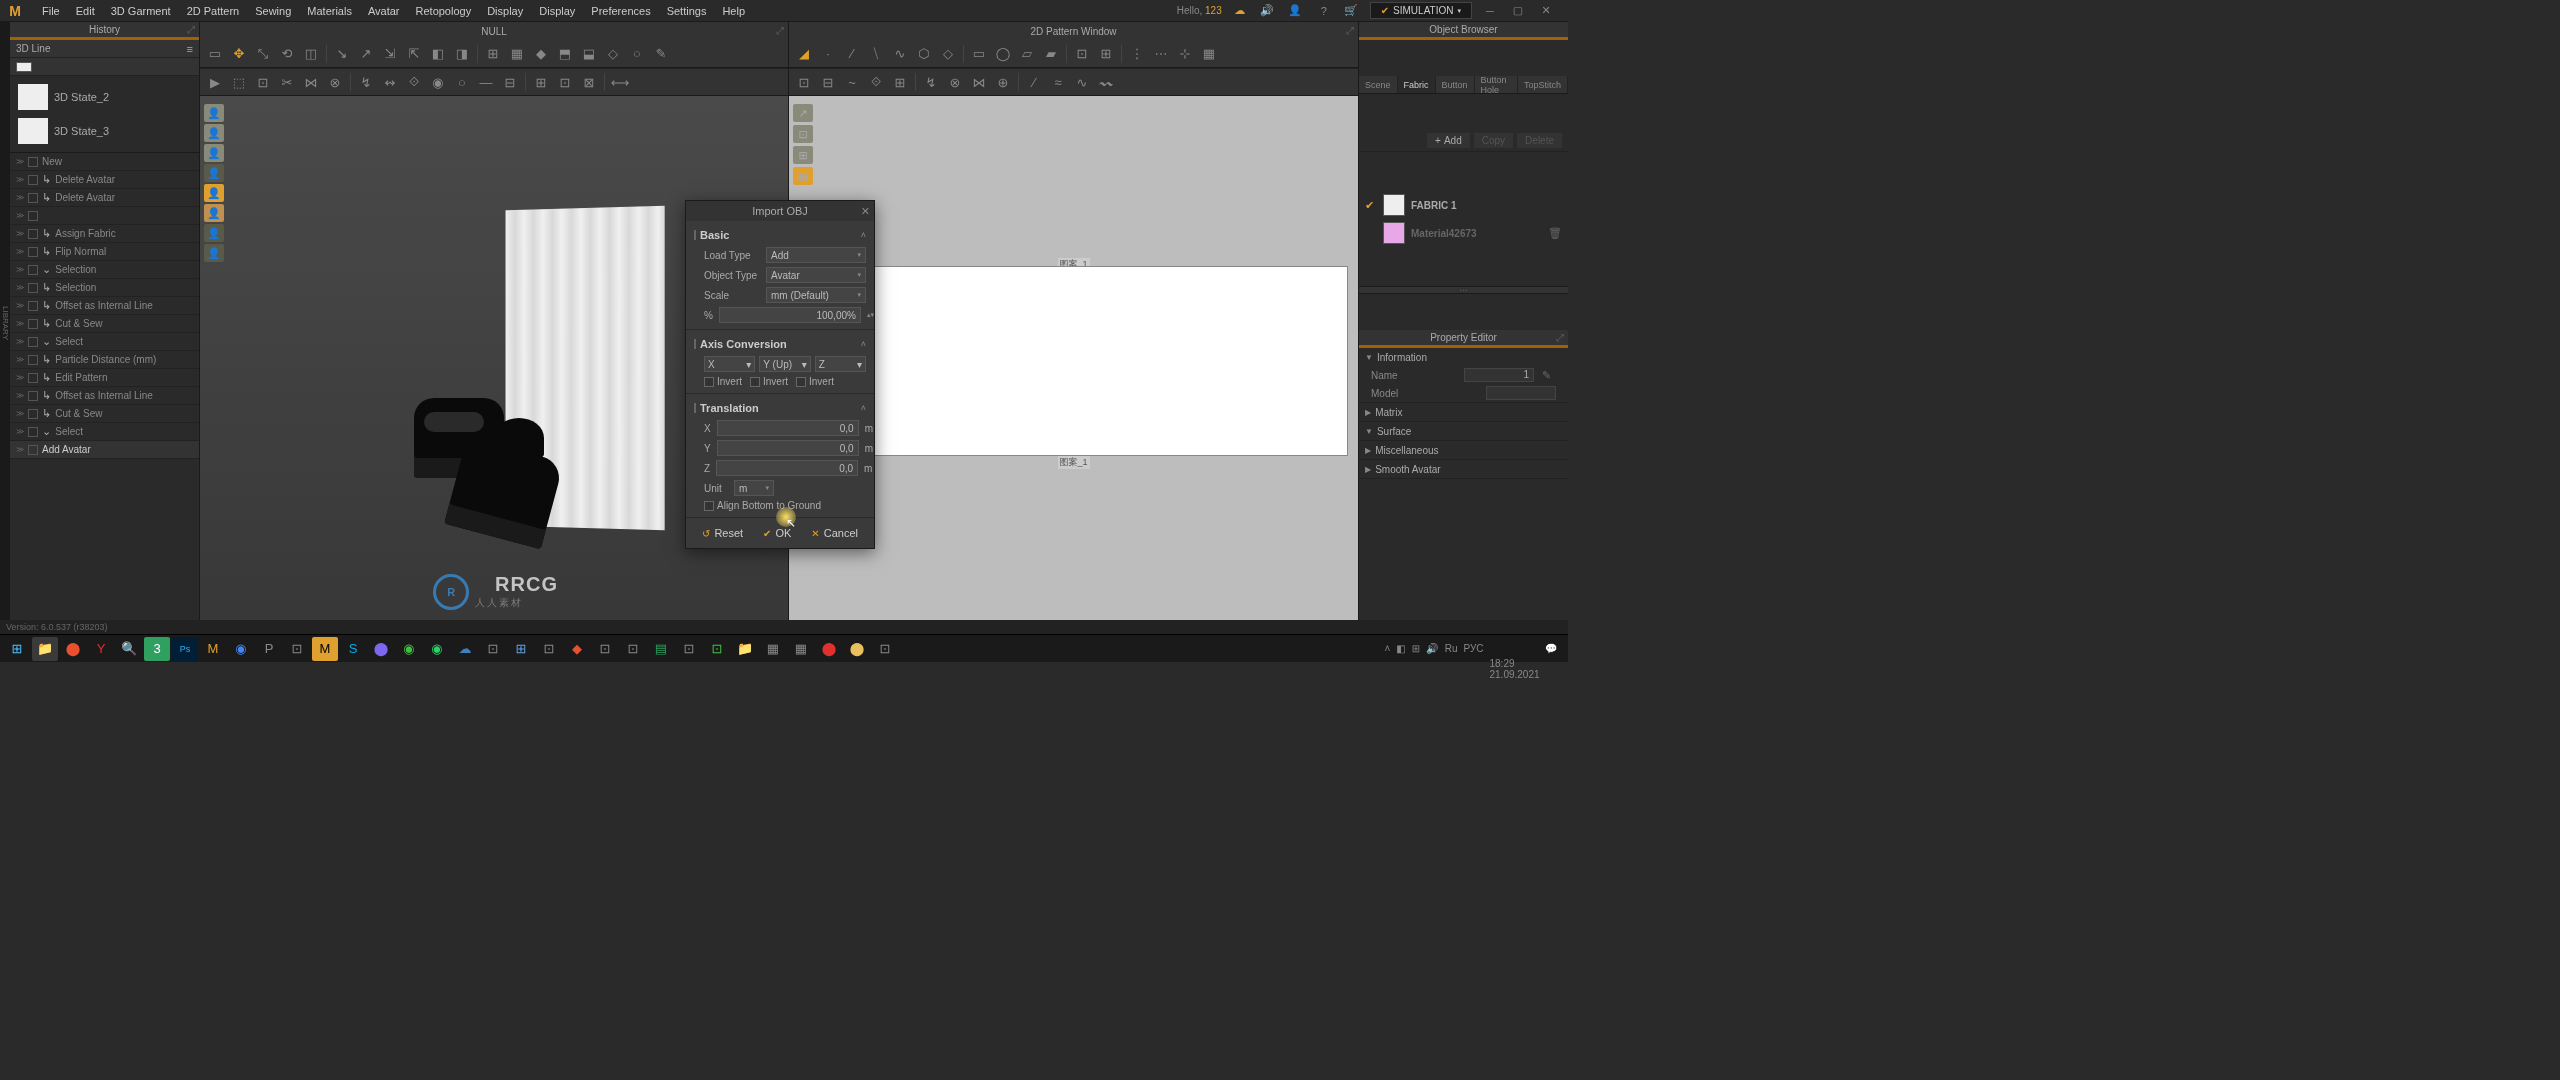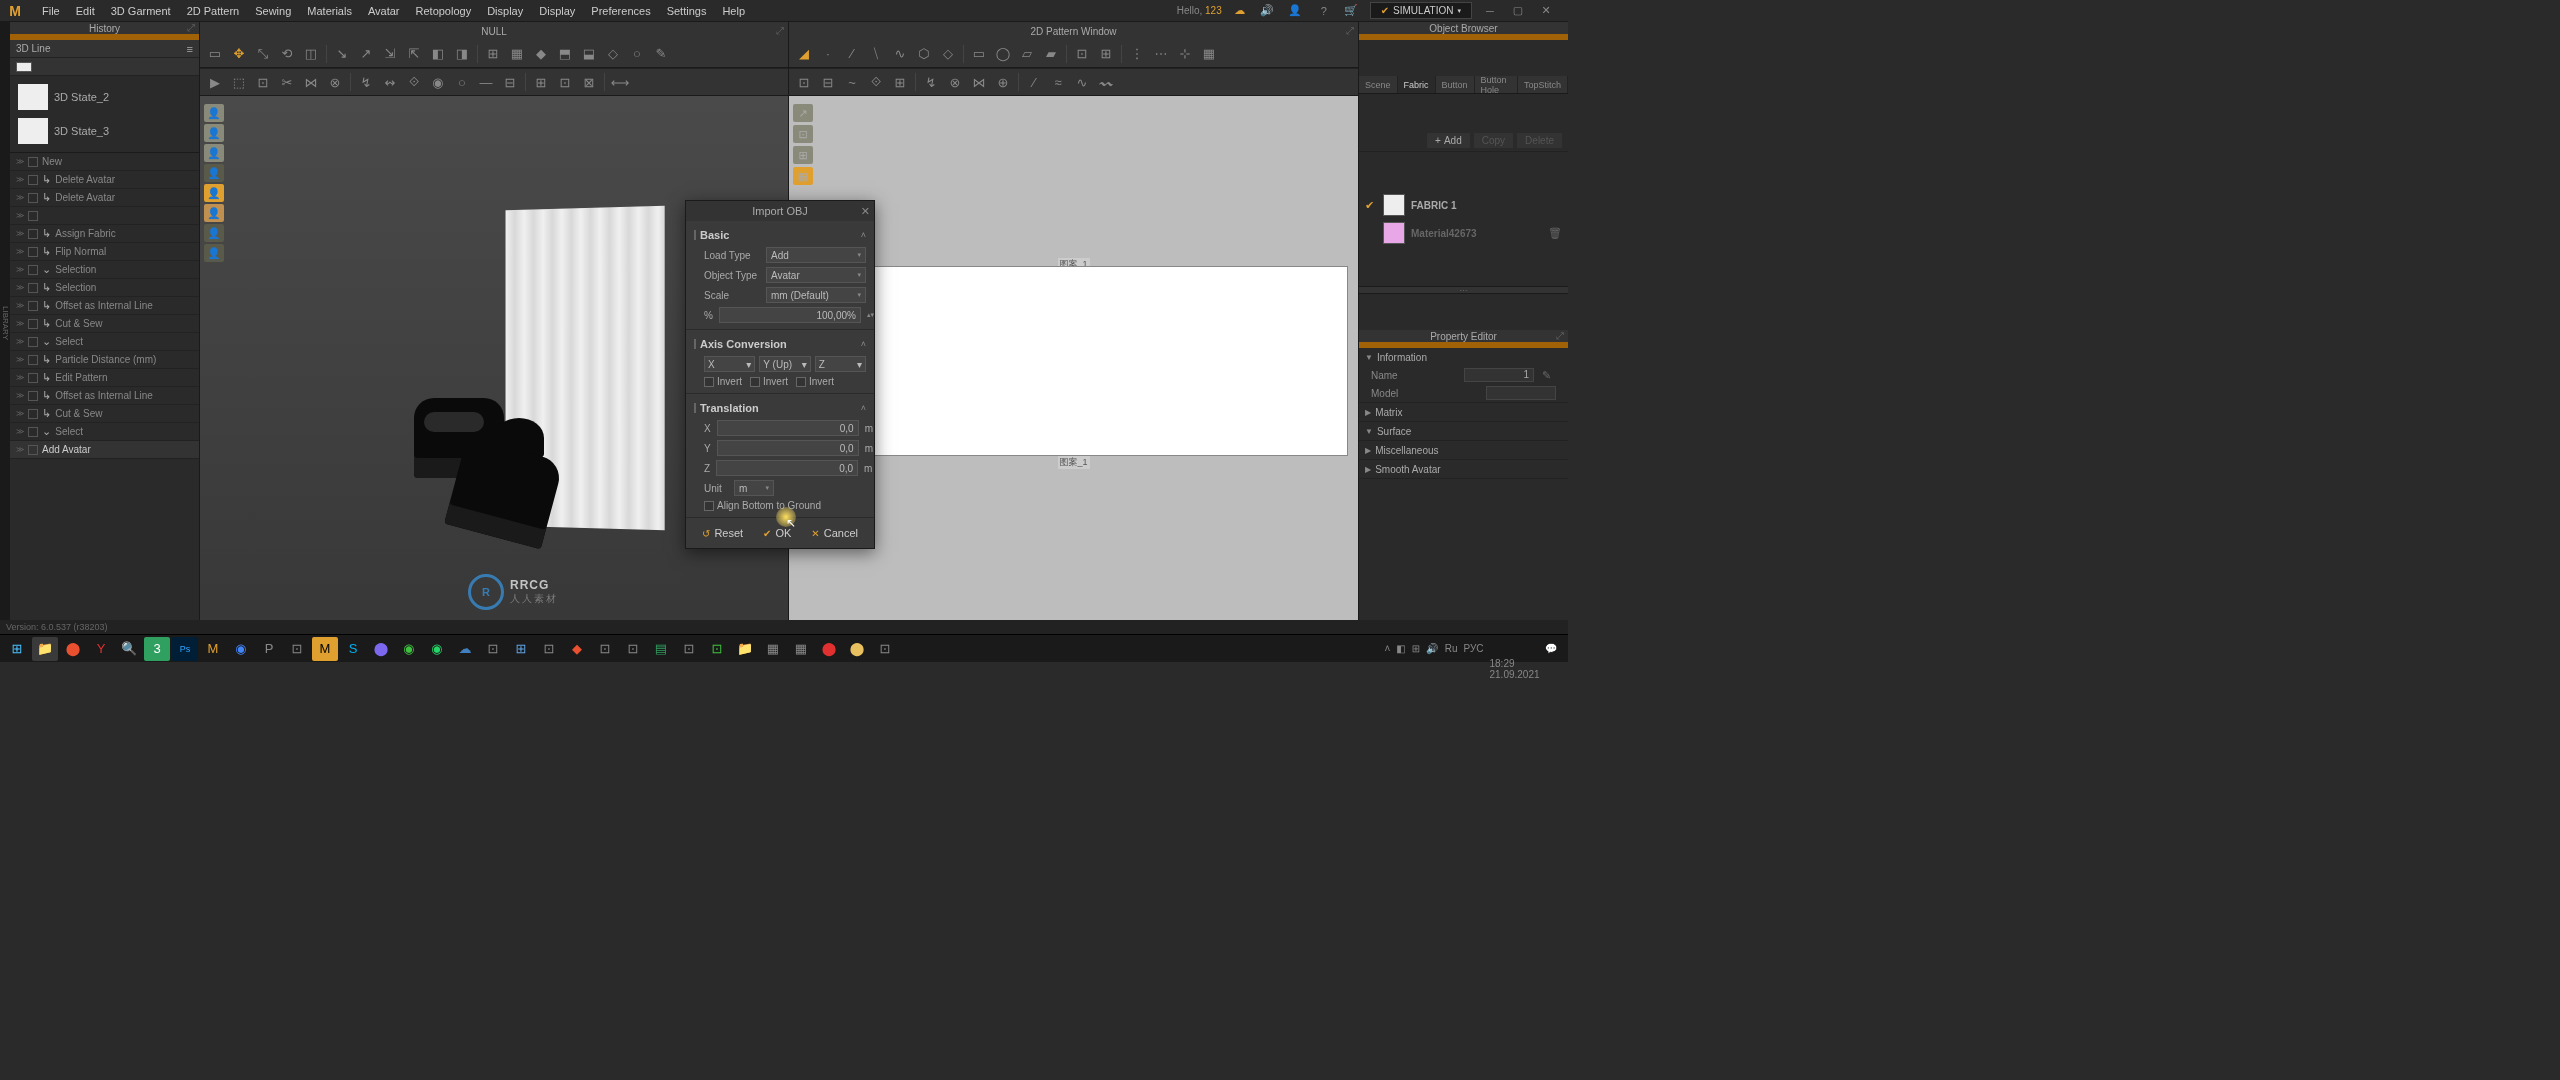--- a/index.html
+++ b/index.html
@@ -18,21 +18,21 @@
 .sim-chk { color: #e0a030; }
 
 
 .main { flex: 1; display: flex; min-height: 0; }
 
 
 .left-rail { width: 10px; background: #1a1a1a; display: flex; flex-direction: column; align-items: center; padding-top: 4px; writing-mode: vertical-rl; color: #666; font-size: 8px; gap: 2px; }
 .left-rail span { padding: 4px 0; }
 
 .left-panel { width: 190px; background: #2a2a2a; border-right: 1px solid #1a1a1a; display: flex; flex-direction: column; }
-.panel-header { height: 18px; background: #333; color: #aaa; padding: 0 6px; display: flex; align-items: center; justify-content: center; font-size: 10px; border-bottom: 6px solid #a16207; position: relative; }
+.panel-header { height: 18px; background: #333; color: #aaa; padding: 0 6px; display: flex; align-items: center; justify-content: center; font-size: 10px; border-bottom: 3px solid #a16207; position: relative; }
 .panel-header .pop { position: absolute; right: 4px; color: #666; }
 .state-bar { height: 18px; background: #333; display: flex; align-items: center; padding: 0 6px; gap: 6px; border-bottom: 1px solid #222; }
 .state-dd { flex: 1; font-size: 10px; color: #aaa; }
 .state-icons { display: flex; gap: 3px; }
 .mini-swatch { width: 16px; height: 10px; background: #eee; border: 1px solid #555; }
 
 .state-list { padding: 4px; display: flex; flex-direction: column; gap: 0; }
 .state-item { display: flex; align-items: center; gap: 6px; padding: 4px; cursor: pointer; }
 .state-thumb { width: 30px; height: 26px; background: #eee; display: flex; align-items: center; justify-content: center; }
 .state-label { color: #aaa; font-size: 11px; }
@@ -67,21 +67,21 @@
 .scene { position: absolute; left: 50%; top: 50%; transform: translate(-50%, -50%); }
 .curtain { width: 160px; height: 320px; background: linear-gradient(90deg, #f0f0f0 0%, #d8d8d8 6%, #f0f0f0 12%, #d8d8d8 18%, #f0f0f0 24%, #d8d8d8 30%, #f0f0f0 36%, #d8d8d8 42%, #f0f0f0 48%, #d8d8d8 54%, #f0f0f0 60%, #d8d8d8 66%, #f0f0f0 72%, #d8d8d8 78%, #f0f0f0 84%, #d8d8d8 90%, #f0f0f0 96%, #d8d8d8 100%); transform: perspective(600px) rotateY(-6deg); position: absolute; left: 10px; top: -150px; }
 .chair1 { width: 90px; height: 80px; background: #0a0a0a; border-radius: 20px 20px 4px 4px; position: absolute; left: -80px; top: 40px; box-shadow: inset 0 -20px 0 #1a1a1a; }
 .chair1::after { content: ''; position: absolute; left: 10px; top: 14px; width: 60px; height: 20px; border-radius: 10px; background: #2a2a2a; }
 .chair2 { width: 100px; height: 90px; background: #0a0a0a; border-radius: 22px 22px 4px 4px; position: absolute; left: -40px; top: 90px; transform: rotate(15deg); box-shadow: inset 0 -20px 0 #1a1a1a; }
 .table { width: 50px; height: 40px; background: #0a0a0a; border-radius: 50% 50% 10% 10%; position: absolute; left: 0px; top: 60px; }
 
 .watermark { position: absolute; right: 230px; bottom: 10px; display: flex; align-items: center; gap: 6px; opacity: .85; }
 .wm-logo { width: 36px; height: 36px; border: 3px solid #3888c8; border-radius: 50%; display: flex; align-items: center; justify-content: center; color: #3888c8; font-weight: bold; }
 .wm-txt { display: flex; flex-direction: column; }
-.wm-txt .r1 { color: #ddd; font-size: 12px; font-weight: bold; letter-spacing: 1px; }
+.wm-txt .r1 { color: #ddd; font-size: 20px; font-weight: bold; letter-spacing: 1px; margin-left: 20px; }
 .wm-txt .r2 { color: #888; font-size: 10px; letter-spacing: 2px; }
 
 
 .viewport-2d { width: 570px; background: #2a2a2a; display: flex; flex-direction: column; border-left: 1px solid #1a1a1a; }
 .canvas-2d { flex: 1; background: #bdbdbd; position: relative; overflow: hidden; }
 .pattern-rect { position: absolute; left: 10px; right: 10px; top: 170px; height: 190px; background: #fff; border: 1px solid #888; }
 .pattern-label { position: absolute; left: 50%; transform: translateX(-50%); font-size: 9px; color: #555; background: #ccc; padding: 0 2px; }
 .pattern-label.top { top: 162px; }
 .pattern-label.bot { top: 360px; }
 .left-tool-2d { position: absolute; left: 4px; top: 8px; display: flex; flex-direction: column; gap: 3px; }

